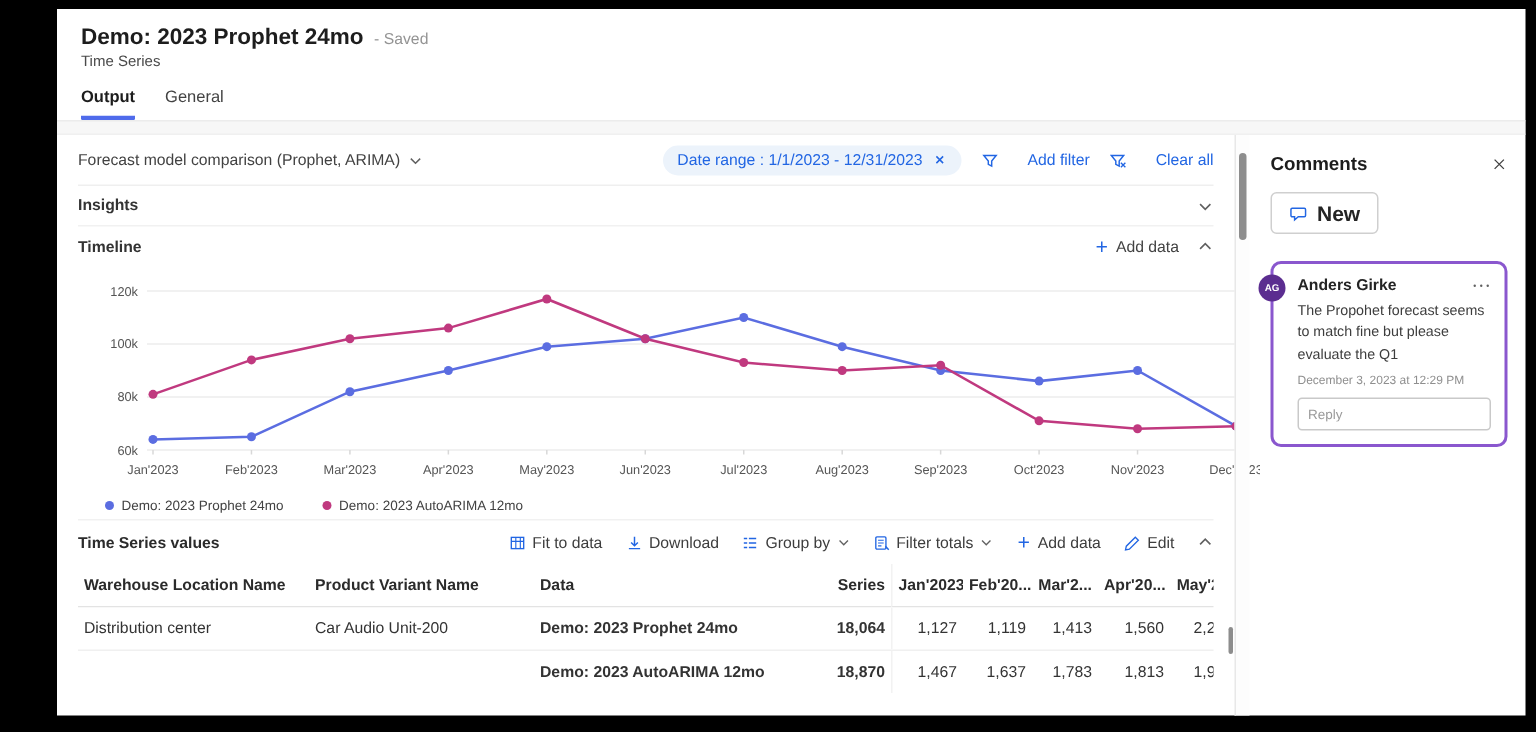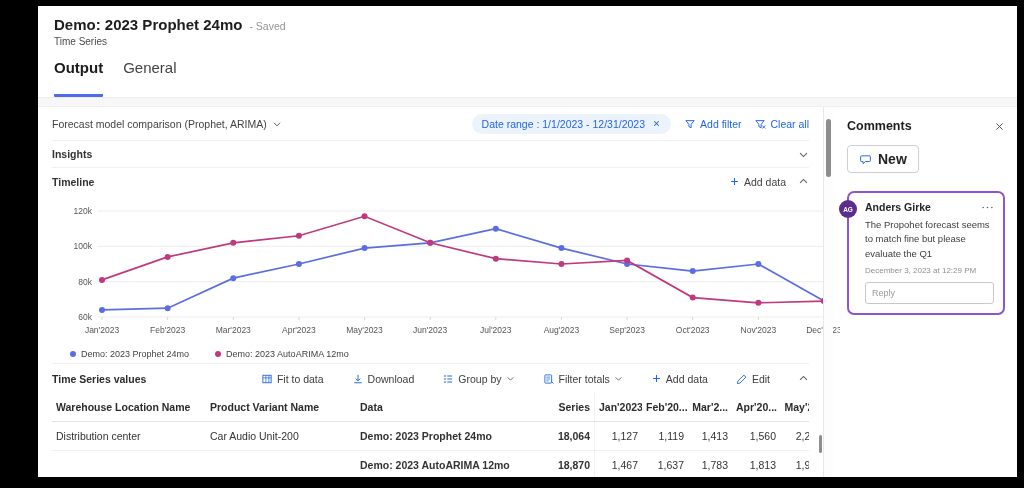--- a/index.html
+++ b/index.html
@@ -7,54 +7,54 @@
   .frame { position:absolute; inset:0; width:1024px; height:488px; background:#000; border-radius:16px; }
   .screen { position:absolute; left:7px; top:6px; right:7px; bottom:11px; background:#fff; border-radius:0; overflow:hidden;margin-left:31px; }
 
   
   .hdr { padding:10px 16px 0 16px; }
   .title-row { display:flex; align-items:baseline; gap:7px; }
   .title { font-size:15px; font-weight:bold; color:#1d1d1d; }
   .saved { font-size:10.5px; color:#949494; }
   .subtitle { font-size:10px; color:#4a4a4a; margin-top:3px; }
   .tabs { display:flex; gap:20px; margin-top:12px; }
-  .tab { font-size:15px; color:#424242; padding-bottom:18px; cursor:pointer; }
+  .tab { font-size:11px; color:#424242; padding-bottom:6px; cursor:pointer; }
   .tab.active { font-weight:bold; color:#1d1d1d; border-bottom:3px solid #4f6beb; border-radius:1px; }
   .gray-band { height:10px; background:#f7f7f7; border-top:1px solid #ececec; border-bottom:1px solid #f0f0f0; }
 
   
   .main { display:flex; height:calc(100% - 82px); }
   .content { flex:1 1 auto; padding:0 14px; min-width:0; position:relative; }
   .vscroll { flex:0 0 10px; border-left:1px solid #e8e8e8; position:relative; background:#fdfdfd; }
   .vscroll .thumb { position:absolute; left:2px; top:12px; width:5px; height:58px; background:#8d8d8d; border-radius:3px; }
   .comments { flex:0 0 184px; padding:12px 12px 0 14px; }
 
   
   .filter-row { display:flex; align-items:center; justify-content:space-between; height:34px; border-bottom:1px solid #efefef; }
   .view-select { display:flex; align-items:center; gap:5px; font-size:10.5px; color:#424242; cursor:pointer; }
   .filter-right { display:flex; align-items:center; gap:13px; }
   .chip { display:flex; align-items:center; gap:7px; background:#ecf3fb; border-radius:11px; padding:4px 10px; font-size:10.5px; color:#2266e3; cursor:pointer; }
-  .link-btn { display:flex; align-items:center; gap:4px; font-size:10.5px; color:#2266e3; cursor:pointer; }
+  .link-btn { display:flex; align-items:center; gap:19px; font-size:10.5px; color:#2266e3; cursor:pointer; }
 
   
   .sec-row { display:flex; align-items:center; justify-content:space-between; height:27px; border-bottom:1px solid #f1f1f1; }
   .sec-label { font-size:10.5px; font-weight:600; color:#333; }
   .sec-right { display:flex; align-items:center; gap:12px; }
   .add-data { display:flex; align-items:center; gap:4px; font-size:10.5px; color:#424242; cursor:pointer; }
 
   
   .chart-wrap { padding-top:4px; }
   .legend { display:flex; gap:26px; padding:2px 0 4px 18px; align-items:center; }
   .legend-item { display:flex; align-items:center; gap:5px; font-size:9px; color:#424242; }
   .legend-dot { width:6px; height:6px; border-radius:50%; display:inline-block; }
 
   
   .values-row { display:flex; align-items:center; justify-content:space-between; height:30px; border-top:1px solid #f1f1f1; }
   .values-title { font-size:10.5px; font-weight:bold; color:#2b2b2b; }
-  .toolbar { display:flex; align-items:center; gap:28px; }
+  .toolbar { display:flex; align-items:center; gap:15px; }
   .tb-item { display:flex; align-items:center; gap:4px; font-size:10.5px; color:#3d3d3d; cursor:pointer; }
 
   
   .grid { display:grid; grid-template-columns:154px 150px 180px 58px 48px 46px 44px 48px 46px 14px; overflow:hidden; }
   .cell { font-size:10.5px; color:#333; padding:8px 4px; white-space:nowrap; overflow:hidden; }
   .th { font-weight:bold; color:#2b2b2b; border-bottom:1px solid #e3e3e3; }
   .num { text-align:right; }
   .tot { font-weight:bold; }
   .dname { font-weight:600; }
   .row-line { border-bottom:1px solid #f0f0f0; }

